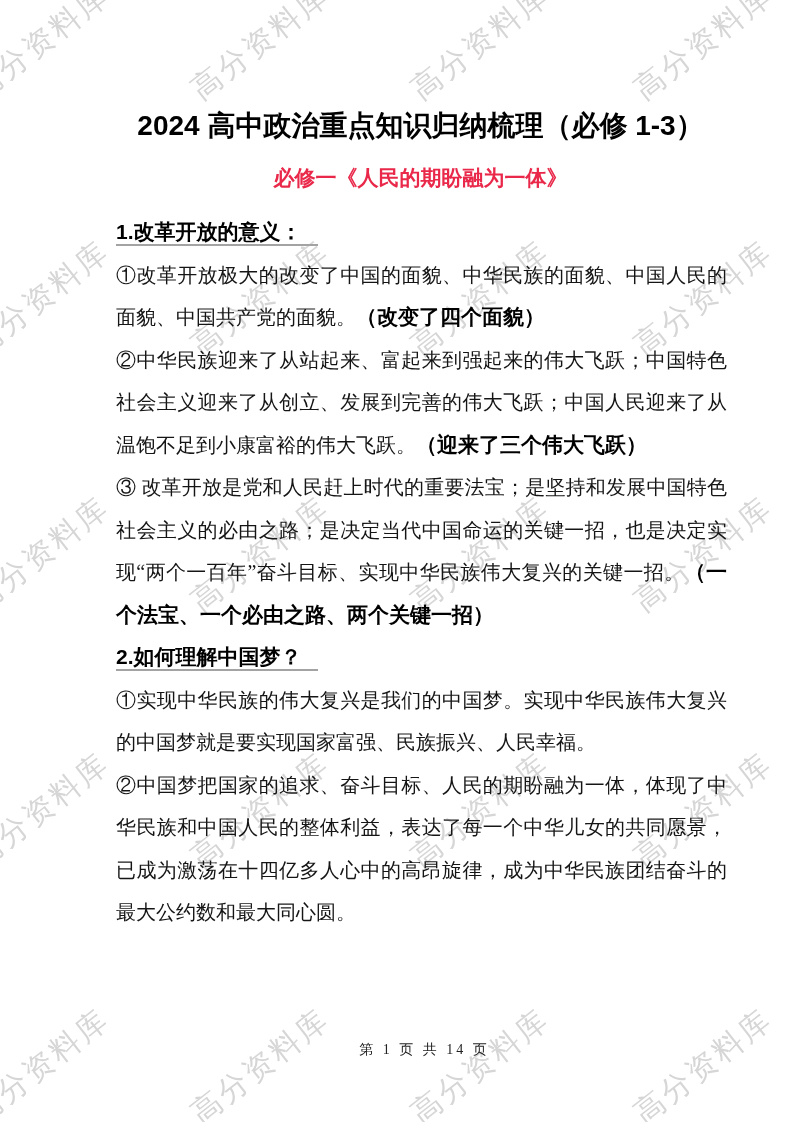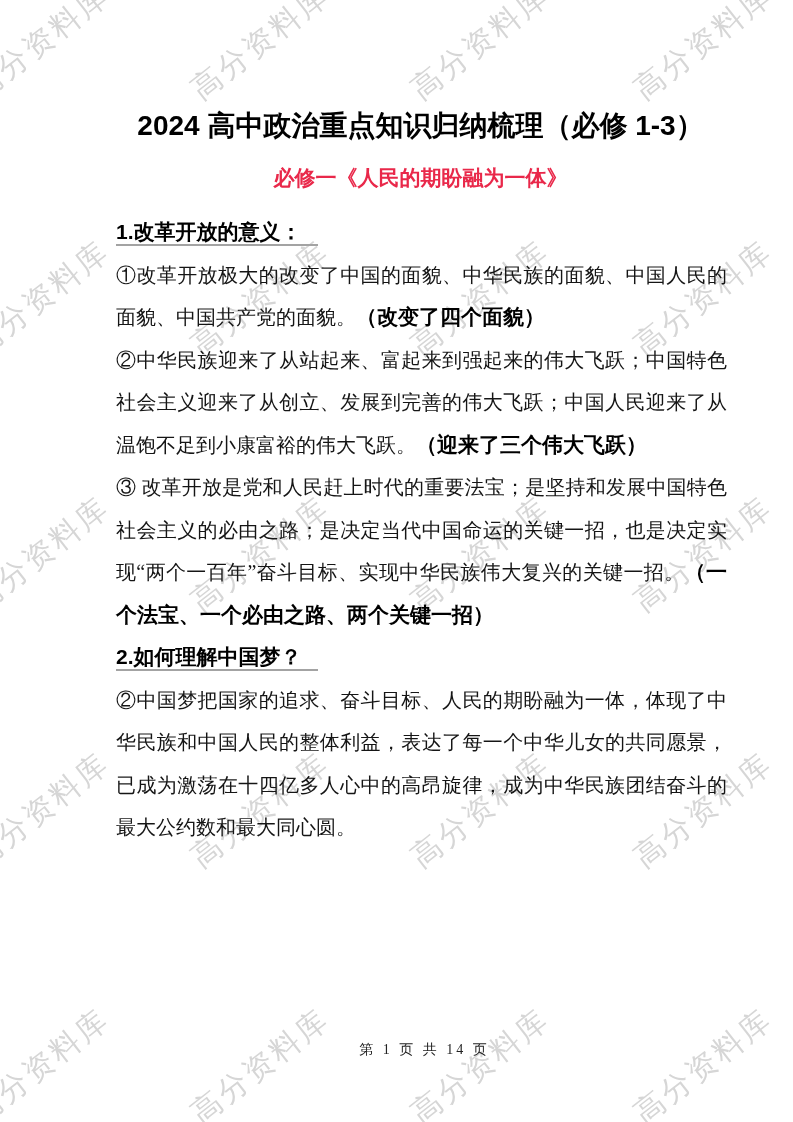--- a/index.html
+++ b/index.html
@@ -185,19 +185,20 @@
     <h1 class="title">2024 高中政治重点知识归纳梳理（必修 1-3）</h1>
 
     <h2 class="subtitle">必修一《人民的期盼融为一体》</h2>
 
     <div class="content">
         <div class="section-heading"><span class="heading-underline">1.改革开放的意义：</span></div>
         <p><span class="seg-normal">①改革开放极大的改变了中国的面貌、中华民族的面貌、中国人民的面貌、中国共产党的面貌。</span><span class="seg-bold">（改变了四个面貌）</span></p>
         <p><span class="seg-normal">②中华民族迎来了从站起来、富起来到强起来的伟大飞跃；中国特色社会主义迎来了从创立、发展到完善的伟大飞跃；中国人民迎来了从温饱不足到小康富裕的伟大飞跃。</span><span class="seg-bold">（迎来了三个伟大飞跃）</span></p>
         <p><span class="seg-normal">③ 改革开放是党和人民赶上时代的重要法宝；是坚持和发展中国特色社会主义的必由之路；是决定当代中国命运的关键一招，也是决定实现“两个一百年”奋斗目标、实现中华民族伟大复兴的关键一招。</span><span class="seg-bold">（一个法宝、一个必由之路、两个关键一招）</span></p>
         <div class="section-heading"><span class="heading-underline">2.如何理解中国梦？</span></div>
+        <p><span class="seg-normal">①实现中华民族的伟大复兴是我们的中国梦。实现中华民族伟大复兴的中国梦就是要实现国家富强、民族振兴、人民幸福。</span></p>
         <p><span class="seg-normal">②中国梦把国家的追求、奋斗目标、人民的期盼融为一体，体现了中华民族和中国人民的整体利益，表达了每一个中华儿女的共同愿景，已成为激荡在十四亿多人心中的高昂旋律，成为中华民族团结奋斗的最大公约数和最大同心圆。</span></p>
       </div>
   </div>
 
   <div class="footer">第 1 页 共 14 页</div>
 
 </div>
 
 </body></html>

